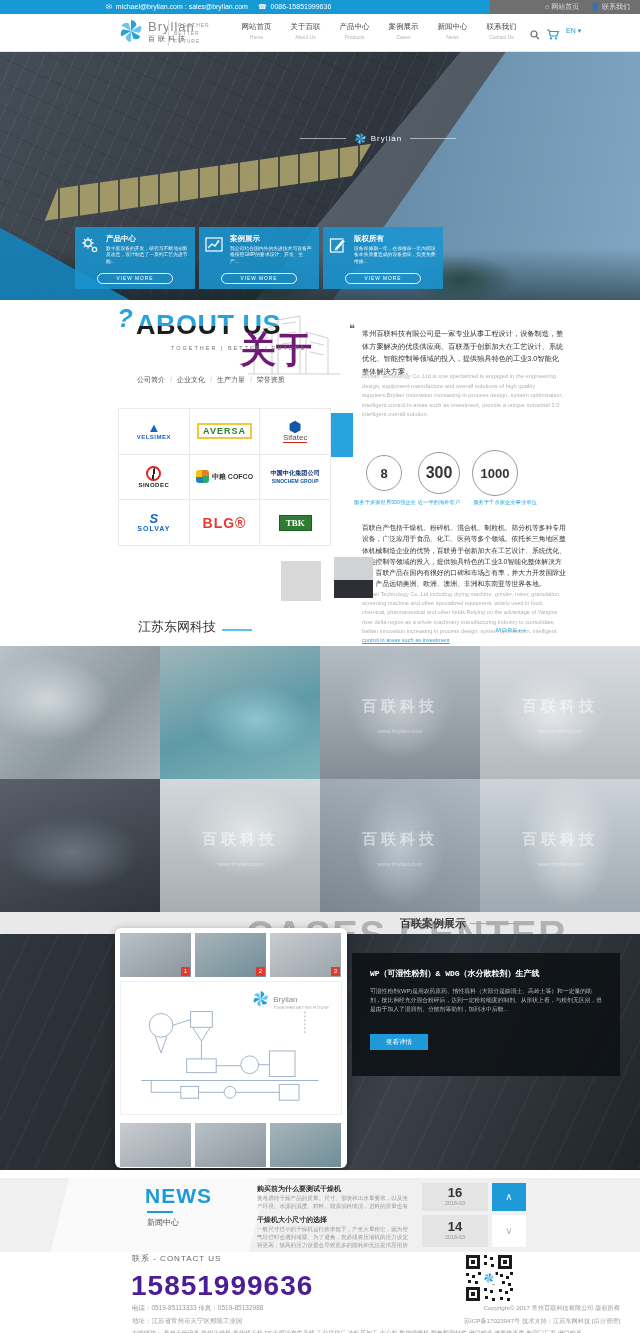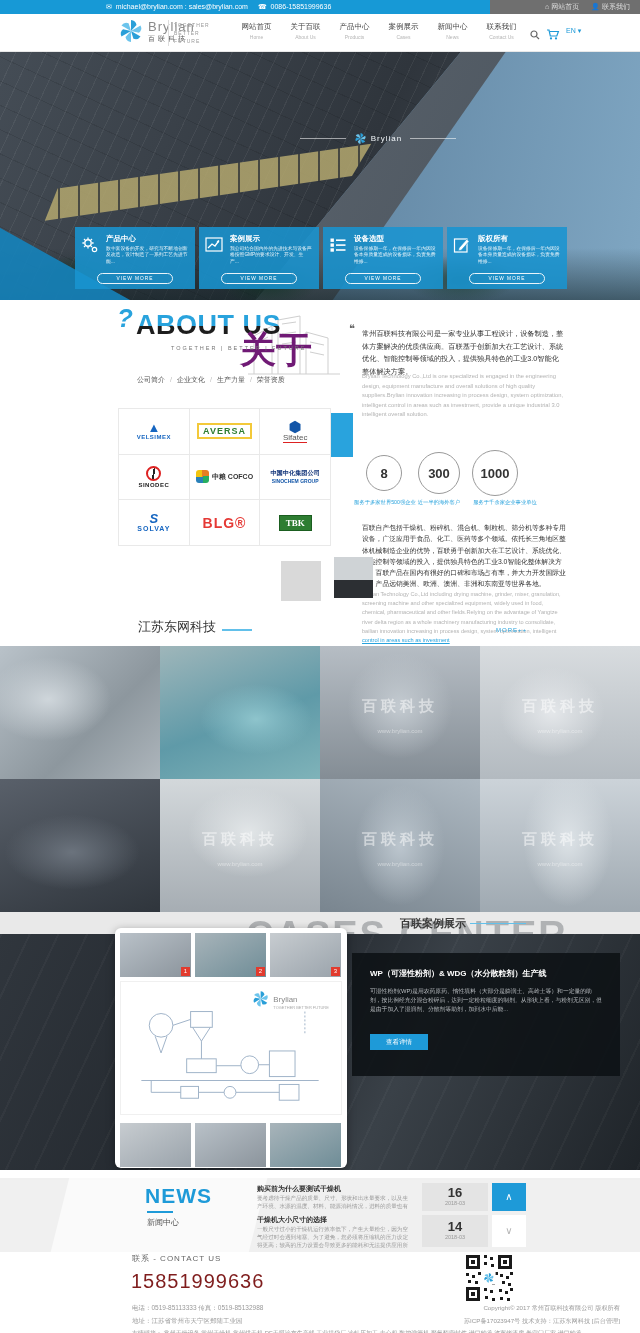--- a/index.html
+++ b/index.html
@@ -155,21 +155,21 @@
   .thumb-row{display:flex;gap:4px;}
   .thumb{position:relative;width:71px;height:44px;cursor:pointer;
     background:linear-gradient(150deg,#b9c1c8,#8b949c);}
   .thumb.v2{background:linear-gradient(150deg,#a8b4ba,#6f8d97);}
   .thumb.v3{background:linear-gradient(150deg,#c7ccd0,#9aa3ab);}
   .badge{position:absolute;right:1px;bottom:1px;width:9px;height:9px;background:#e23b2e;color:#fff;
     font-size:6px;line-height:9px;text-align:center;}
   .diagram{margin-top:4px;width:222px;height:134px;background:#fff;border:1px solid #f0f0f0;}
   .case-panel{position:absolute;top:41px;left:352px;width:268px;height:123px;
     background:rgba(13,17,21,.88);color:#fff;padding:15px 18px;}
-  .cp-title{font-size:8px;font-weight:bold;}
+  .cp-title{font-size:8px;font-weight:bold;font-family:Liberation Mono, monospace;}
   .cp-text{margin-top:8px;font-size:5.8px;line-height:9px;color:#b9bdc1;height:38px;overflow:hidden;}
   .cp-btn{margin-top:9px;width:58px;height:16px;background:#1e9ad8;color:#fff;font-size:6.5px;
     line-height:16px;text-align:center;cursor:pointer;}
 
   
   .news{top:1178px;left:0;width:640px;height:74px;background:#f0f0f0;overflow:hidden;}
   .news-deco{position:absolute;top:-6px;left:60px;width:198px;height:86px;background:#fafafa;
     transform:skewX(-14deg);}
   .news-logo{position:absolute;top:6px;left:145px;font-size:21px;font-weight:900;color:#1e9ad8;letter-spacing:1px;}
   .news-uline{position:absolute;top:33px;left:147px;width:26px;height:2px;background:#1e9ad8;}
@@ -178,21 +178,21 @@
   .n-item-text{position:absolute;left:257px;width:152px;font-size:5.6px;line-height:8.2px;color:#9a9a9a;overflow:hidden;}
   .n-date{position:absolute;left:422px;width:66px;background:#e4e4e4;text-align:center;}
   .n-day{font-size:13px;font-weight:bold;color:#333;line-height:14px;margin-top:3px;}
   .n-ym{font-size:5.5px;color:#999;}
   .n-arrow{position:absolute;left:492px;width:34px;text-align:center;cursor:pointer;}
   .n-arrow.up{background:#1e9ad8;color:#fff;}
   .n-arrow.down{background:#fff;color:#b5b5b5;}
 
   
   .ft-label{top:1253px;left:132px;font-size:8px;color:#666;letter-spacing:1px;}
-  .ft-phone{top:1270px;left:131px;font-size:20px;font-weight:normal;color:#7f1d1d;letter-spacing:1px;}
+  .ft-phone{top:1270px;left:131px;font-size:28px;font-weight:bold;color:#4c1d95;letter-spacing:1px;}
   .ft-tel{top:1304px;left:132px;font-size:6.5px;color:#999;}
   .ft-addr{top:1317px;left:132px;font-size:6.5px;color:#999;}
   .ft-links{top:1329px;left:132px;width:490px;font-size:6px;color:#999;white-space:nowrap;overflow:hidden;cursor:pointer;}
   .ft-copy{top:1304px;left:330px;width:290px;text-align:right;font-size:6.2px;color:#999;}
   .ft-icp{top:1317px;left:330px;width:290px;text-align:right;font-size:6.2px;color:#999;cursor:pointer;}
   .qr{top:1253px;left:464px;width:50px;height:50px;background:#fff;}
 </style>
 </head>
 <body>
 
@@ -313,37 +313,20 @@
       <div class="f-btn">VIEW MORE</div>
     </div>
     <div class="fbox">
       <svg class="f-ico" width="18" height="18" viewBox="0 0 18 18">
         <rect x="1" y="2" width="16" height="13" fill="none" stroke="#fff" stroke-width="1.2"></rect>
         <polyline points="3,12 7,8 10,10 14,4.5" fill="none" stroke="#fff" stroke-width="1.3"></polyline>
         <polygon points="14,4.5 11.5,5 13.5,7" fill="#fff"></polygon>
       </svg>
       <div class="f-title">案例展示</div>
       <div class="f-text">我公司结合国内外的先进技术与设备严格按照GMP的要求设计、开发、生产...</div>
-      <div class="f-btn">VIEW MORE</div>
-    </div>
-    <div class="fbox">
-      <svg class="f-ico" width="18" height="18" viewBox="0 0 18 18">
-        <g fill="#fff">
-            <rect x="1.5" y="2.5" width="3.4" height="3.4"></rect>
-            <rect x="1.5" y="7.4" width="3.4" height="3.4"></rect>
-            <rect x="1.5" y="12.3" width="3.4" height="3.4"></rect>
-          </g>
-        <g stroke="#fff" stroke-width="1.6">
-            <line x1="7" y1="4.2" x2="16.5" y2="4.2"></line>
-            <line x1="7" y1="9.1" x2="16.5" y2="9.1"></line>
-            <line x1="7" y1="14" x2="16.5" y2="14"></line>
-          </g>
-      </svg>
-      <div class="f-title">设备选型</div>
-      <div class="f-text">设备保修期一年，在保修后一年内因设备本身质量造成的设备损坏，负责免费维修...</div>
       <div class="f-btn">VIEW MORE</div>
     </div>
     <div class="fbox">
       <svg class="f-ico" width="18" height="18" viewBox="0 0 18 18">
         <rect x="1.5" y="3" width="12.5" height="13" fill="none" stroke="#fff" stroke-width="1.2"></rect>
         <path d="M6 12 L13.8 3.2 L16 5.4 L8.2 14.2 L5.6 14.8 Z" fill="#fff" stroke="#1994d0" stroke-width="0.6"></path>
       </svg>
       <div class="f-title">版权所有</div>
       <div class="f-text">设备保修期一年，在保修后一年内因设备本身质量造成的设备损坏，负责免费维修...</div>
       <div class="f-btn">VIEW MORE</div>
@@ -410,21 +393,21 @@
       </div>
     <div class="pl">
         <span class="tbk-name">TBK</span>
       </div>
   </div>
   <div class="abs blue-sq"></div>
 
   <div class="abs stat-c" style="top:455px;left:366px;width:36px;height:36px;font-size:13px;">
       <span>8</span>
     </div>
-  <div class="abs stat-c" style="top:452px;left:418px;width:42px;height:42px;font-size:13px;">
+  <div class="abs stat-c" style="top:452px;left:418px;width:42px;height:42px;font-size:16px;">
       <span>300</span>
     </div>
   <div class="abs stat-c" style="top:450px;left:472px;width:46px;height:46px;font-size:13px;">
       <span>1000</span>
     </div>
   <div class="stat-lab" style="top:499px;left:345px;width:80px;">服务于多家世界500强企业</div>
   <div class="stat-lab" style="top:499px;left:408px;width:62px;">近一半的海外客户</div>
   <div class="stat-lab" style="top:499px;left:462px;width:86px;">服务于千余家企业事业单位</div>
 
   <div class="abs body-cn">百联自产包括干燥机、粉碎机、混合机、制粒机、筛分机等多种专用设备，广泛应用于食品、化工、医药等多个领域。依托长三角地区整体机械制造企业的优势，百联勇于创新加大在工艺设计、系统优化、智能控制等领域的投入，提供独具特色的工业3.0智能化整体解决方案。百联产品在国内有很好的口碑和市场占有率，并大力开发国际业务，产品远销美洲、欧洲、澳洲、非洲和东南亚等世界各地。</div>

